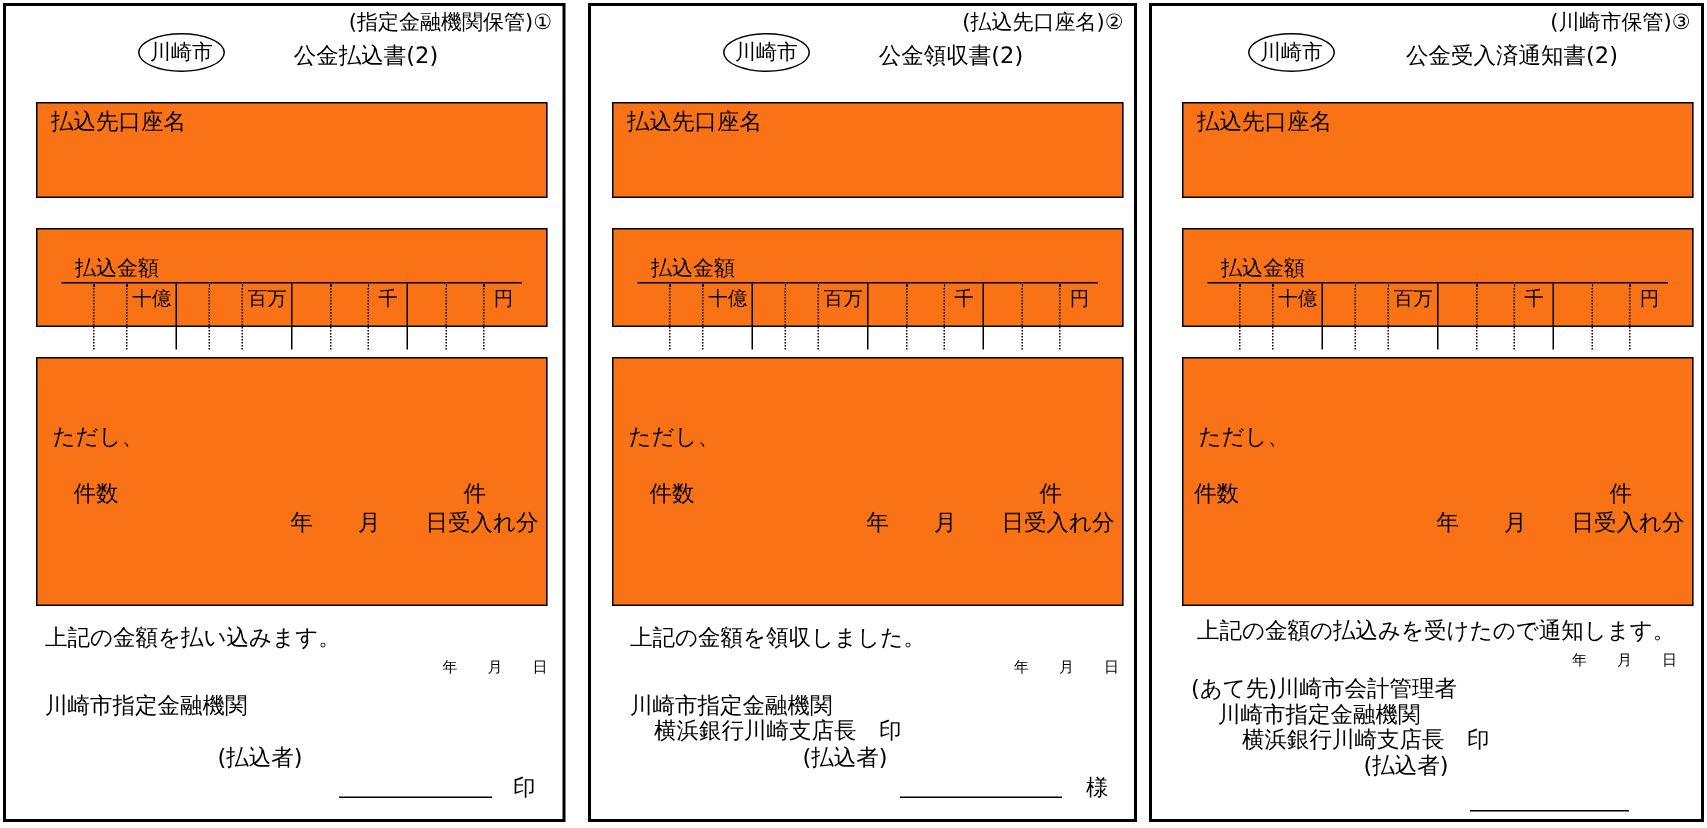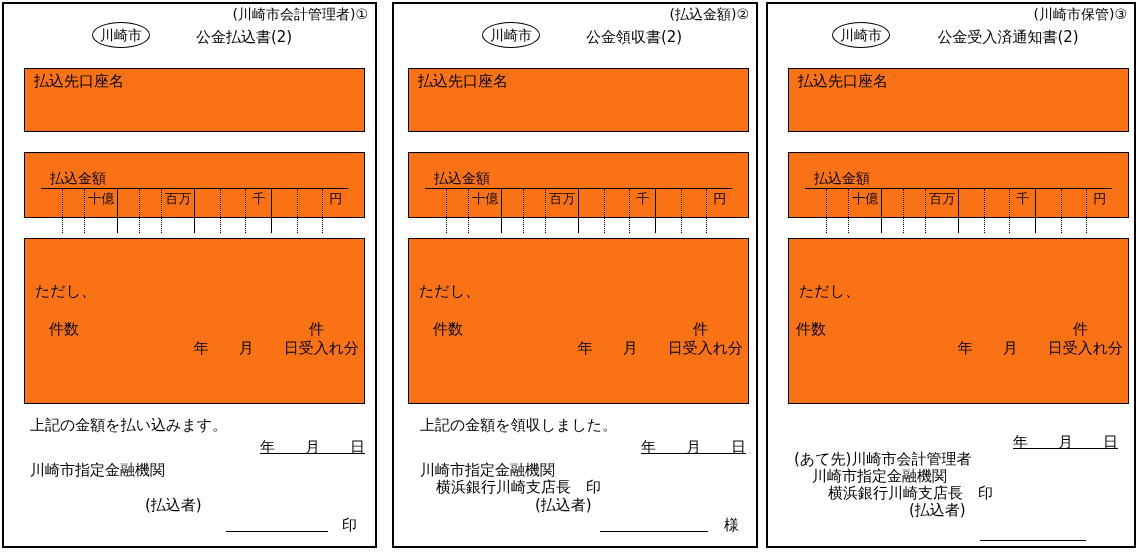--- a/index.html
+++ b/index.html
@@ -43,21 +43,21 @@
 
   .remarks-box{left:20px;top:234px;width:341px;height:166px;font-size:15px;padding-left:44px;}
   .tadashi{position:absolute;left:10px;top:43px;white-space:nowrap;}
   .kensu{position:absolute;left:24px;top:81px;white-space:nowrap;}
   .p3 .kensu{left:7px;}
   .ken{position:absolute;left:284px;top:81px;white-space:nowrap;}
   .received-line{position:absolute;top:100px;right:5px;white-space:nowrap;}
 
   .statement{position:absolute;left:26px;top:412px;font-size:15px;white-space:nowrap;}
   .p3 .statement{left:30px;top:407px;}
-  .date-line{position:absolute;top:434px;right:10px;font-size:15px;white-space:nowrap;text-decoration:underline;}
+  .date-line{position:absolute;top:434px;right:10px;font-size:10px;white-space:nowrap;}
   .p3 .date-line{top:429px;right:16px;}
   .addr{position:absolute;font-size:15px;white-space:nowrap;}
   .addr.a0{left:26px;top:457px;}
   .addr.a1{left:42px;top:474px;}
   .p3 .addr.a0{left:26px;top:446px;}
   .p3 .addr.a1{left:44px;top:463px;}
   .p3 .addr.a2{left:60px;top:480px;}
   .payer{position:absolute;left:141px;top:492px;font-size:15px;white-space:nowrap;}
   .p3 .payer{left:141px;top:497px;}
   .sign-row{position:absolute;left:0;top:511px;width:100%;height:24px;font-size:15px;}
@@ -65,21 +65,21 @@
   .p2 .underline{left:206px;width:108px;}
   .p3 .sign-row{top:520px;}
   .p3 .underline{left:212px;width:106px;}
   .sign-suffix{position:absolute;left:338px;top:1px;white-space:nowrap;}
   .p2 .sign-suffix{left:330px;}
 </style>
 </head>
 <body>
 
 <div class="panel p1">
-  <div class="keep-note">(川崎市会計管理者)①</div>
+  <div class="keep-note">(指定金融機関保管)①</div>
   <div class="stamp">川崎市</div>
   <div class="form-title">公金払込書(2)</div>
 
   <div class="box account-box">
     <span>払込先口座名</span>
   </div>
 
   <div class="box amount-box">
     <div class="amount-header">払込金額</div>
     <div class="digit-row">
@@ -117,21 +117,21 @@
   <div class="date-line">年　　月　　日</div>
   <div class="addr a0">川崎市指定金融機関</div>
   <div class="payer">(払込者)</div>
   <div class="sign-row">
     <span class="underline"></span>
     <span class="sign-suffix">印</span>
   </div>
 </div>
 
 <div class="panel p2">
-  <div class="keep-note">(払込金額)②</div>
+  <div class="keep-note">(払込先口座名)②</div>
   <div class="stamp">川崎市</div>
   <div class="form-title">公金領収書(2)</div>
 
   <div class="box account-box">
     <span>払込先口座名</span>
   </div>
 
   <div class="box amount-box">
     <div class="amount-header">払込金額</div>
     <div class="digit-row">
@@ -211,20 +211,21 @@
     </div>
   </div>
 
   <div class="box remarks-box">
     <div class="tadashi">ただし、</div>
     <div class="kensu">件数</div>
     <div class="ken">件</div>
     <div class="received-line">年　　月　　日受入れ分</div>
   </div>
 
+  <div class="statement">上記の金額の払込みを受けたので通知します。</div>
   <div class="date-line">年　　月　　日</div>
   <div class="addr a0">(あて先)川崎市会計管理者</div>
   <div class="addr a1">川崎市指定金融機関</div>
   <div class="addr a2">横浜銀行川崎支店長　印</div>
   <div class="payer">(払込者)</div>
   <div class="sign-row">
     <span class="underline"></span>
     <span class="sign-suffix"></span>
   </div>
 </div>

